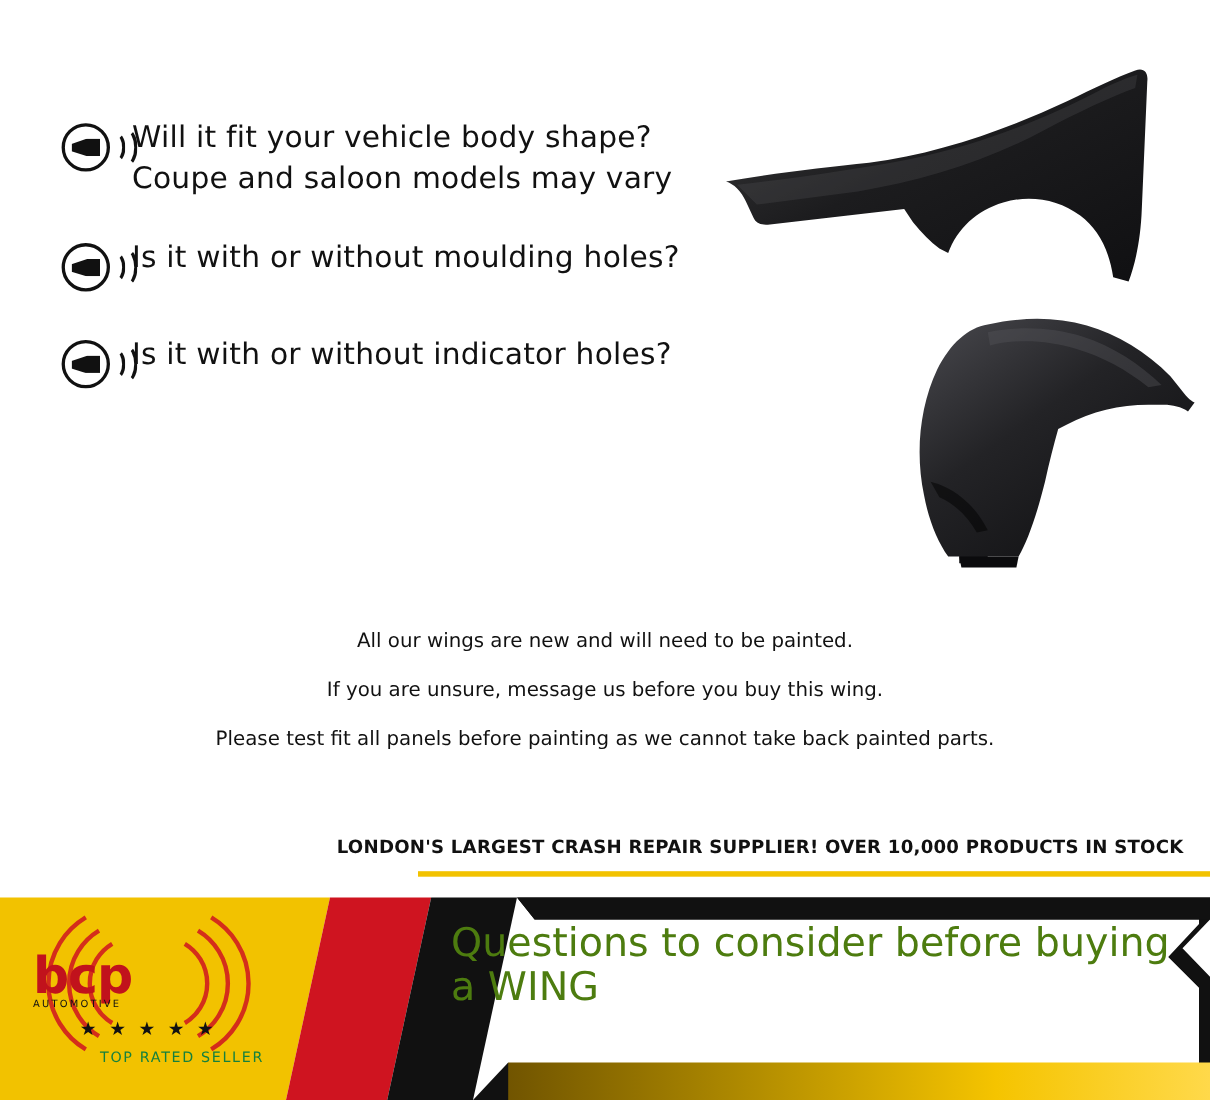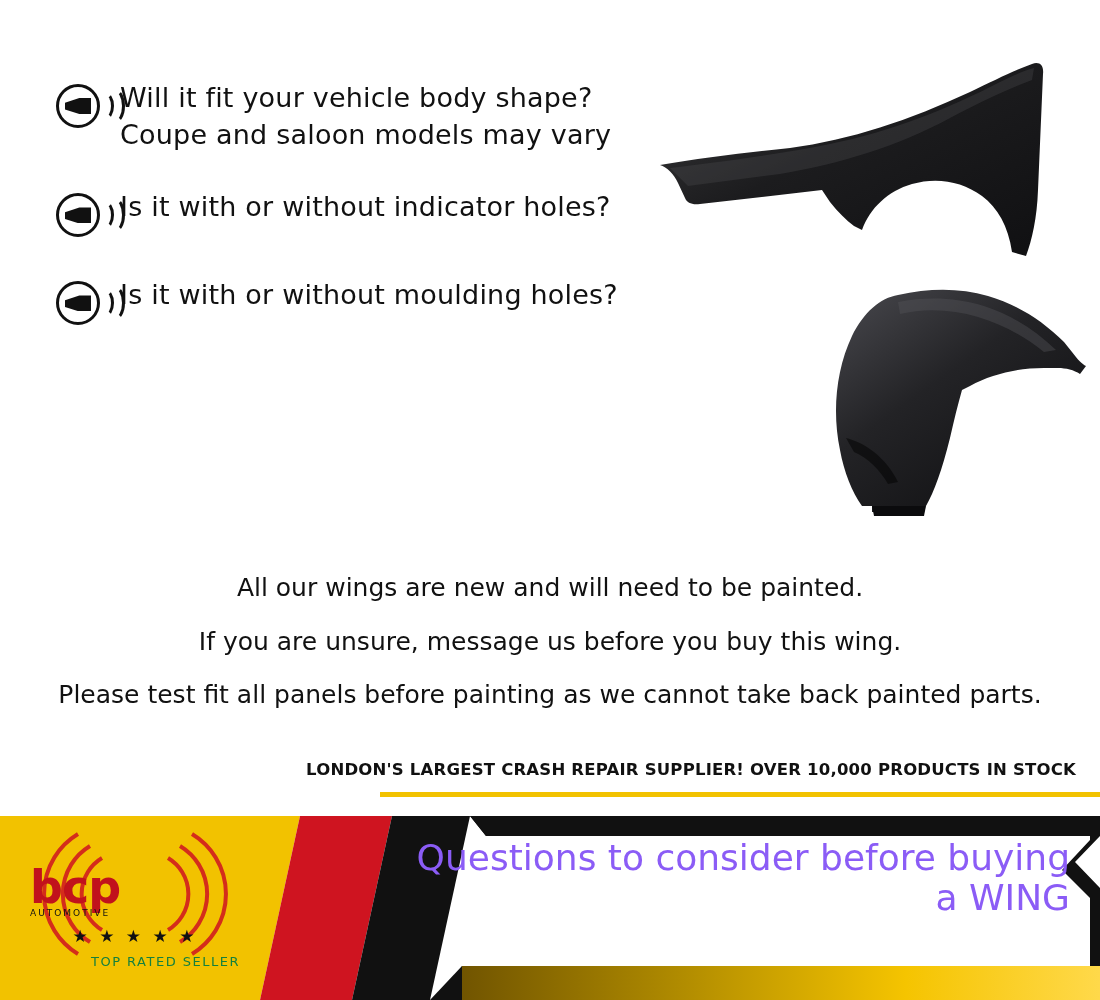--- a/index.html
+++ b/index.html
@@ -21,20 +21,21 @@
   .questions {
     position: absolute;
     left: 56px;
     top: 80px;
     width: 620px;
   }
   .q-row {
     display: flex;
     align-items: flex-start;
     margin-bottom: 36px;
+    margin-top: 28px;
   }
   .q-icon {
     flex: 0 0 auto;
     width: 64px;
     height: 48px;
     position: relative;
     margin-top: 4px;
   }
   .q-icon .horn-circle {
     position: absolute;
@@ -90,21 +91,21 @@
 
   
   .notes {
     position: absolute;
     left: 0; right: 0;
     top: 572px;
     text-align: center;
     padding: 0 40px;
   }
   .note {
-    font-size: 25px;
+    font-size: 18px;
     color: #111;
     line-height: 1.26;
     margin-bottom: 22px;
     font-family: "DejaVu Sans", sans-serif;
   }
 
   
   .strip {
     position: absolute;
     left: 0; right: 0;
@@ -138,24 +139,24 @@
     left: 0; bottom: 0;
     width: 1100px;
     height: 212px;
     overflow: hidden;
   }
   .footer-title {
     position: absolute;
     left: 410px;
     top: 50px;
     width: 660px;
-    text-align: right;
+    text-align: left;
     font-size: 36px;
     line-height: 1.12;
-    color: #8b5cf6;
+    color: #4d7c0f;
     font-family: "DejaVu Sans", sans-serif;
   }
 
   
   .logo-wrap {
     position: absolute;
     left: 30px;
     top: 28px;
     width: 210px;
     height: 180px;
@@ -218,31 +219,31 @@
       <span class="q-text">Will it fit your vehicle body shape? Coupe and saloon models may vary</span>
     </div>
 
     <div class="q-row">
       <span class="q-icon">
         <span class="horn-circle"></span>
         <span class="horn-shape"></span>
         <span class="wave wave1"></span>
         <span class="wave wave2"></span>
       </span>
-      <span class="q-text">Is it with or without indicator holes?</span>
+      <span class="q-text">Is it with or without moulding holes?</span>
     </div>
 
     <div class="q-row">
       <span class="q-icon">
         <span class="horn-circle"></span>
         <span class="horn-shape"></span>
         <span class="wave wave1"></span>
         <span class="wave wave2"></span>
       </span>
-      <span class="q-text">Is it with or without moulding holes?</span>
+      <span class="q-text">Is it with or without indicator holes?</span>
     </div>
 
 
   </div>
 
   <div class="wings">
     <svg width="460" height="480" viewBox="0 0 460 480">
       <defs>
         <linearGradient id="wg1" x1="0" y1="0" x2="1" y2="1">
           <stop offset="0%" stop-color="#3a3a3c"></stop>

